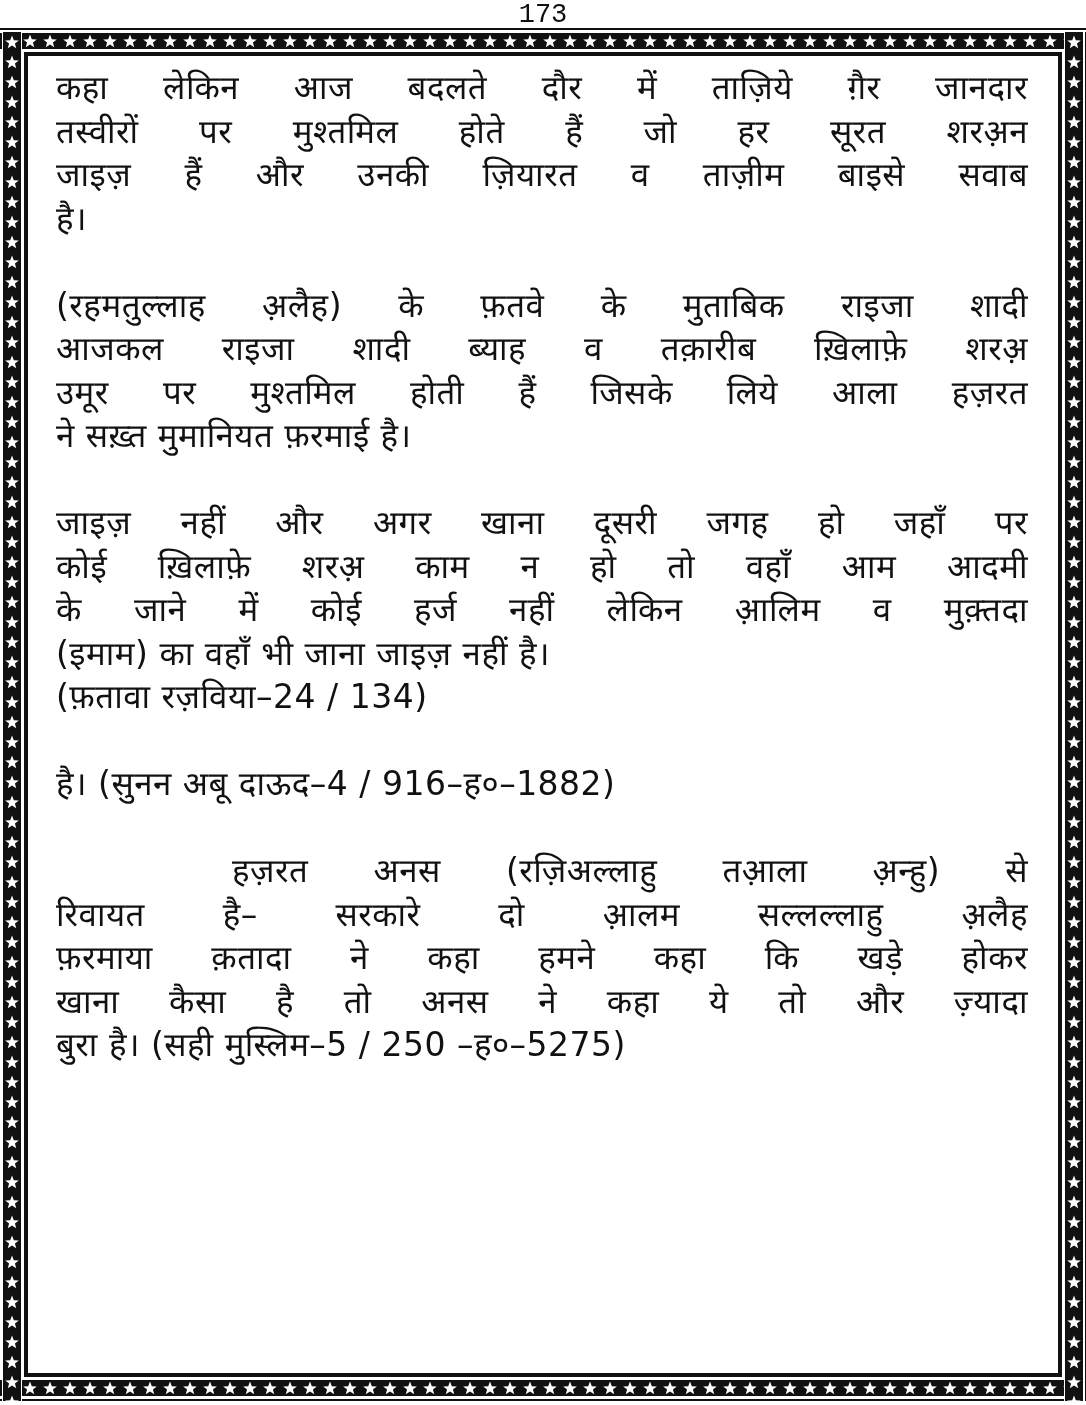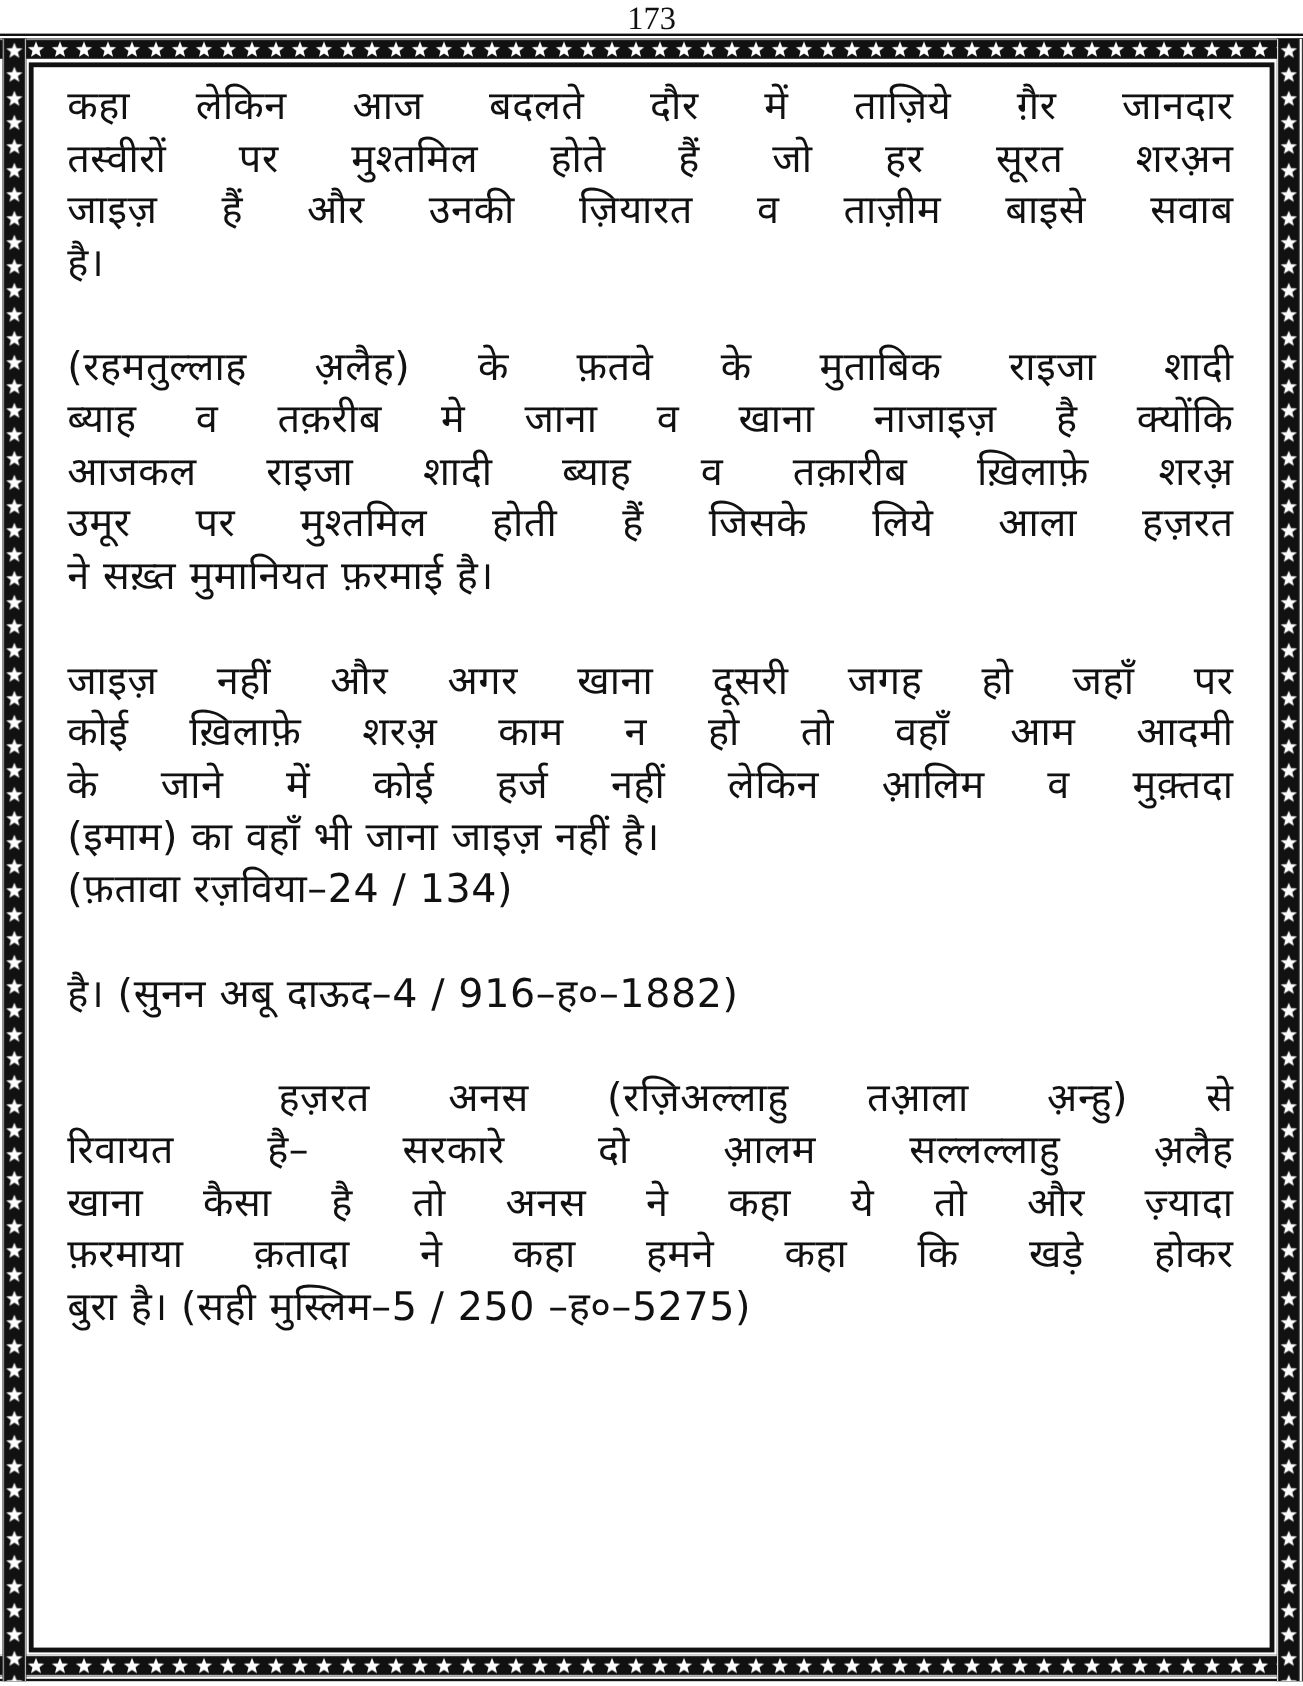--- a/index.html
+++ b/index.html
@@ -14,21 +14,21 @@
       overflow: hidden;
       font-family: "DejaVu Sans", "Liberation Sans", sans-serif;
       color: #111111;
     }
     .page-number {
       position: absolute;
       top: 0;
       left: 0;
       width: 1086px;
       text-align: center;
-      font-family: Liberation Serif, serif;
+      font-family: Liberation Mono, monospace;
       font-size: 27px;
       line-height: 30px;
       color: #111;
     }
     
     .frame {
       position: absolute;
       left: 0;
       top: 28px;
       width: 1086px;
@@ -135,21 +135,20 @@
     <span class="line">कहा लेकिन आज बदलते दौर में ताज़िये ग़ैर जानदार</span>
     <span class="line">तस्वीरों पर मुश्तमिल होते हैं जो हर सूरत शरअ़न</span>
     <span class="line">जाइज़ हैं और उनकी ज़ियारत व ताज़ीम बाइसे सवाब</span>
     <span class="line last">है।</span>
   </div>
 
   <div class="gap"></div>
 
   <div class="para">
     <span class="line">(रहमतुल्लाह अ़लैह) के फ़तवे के मुताबिक राइजा शादी</span>
-    <span class="line">ब्याह व तक़रीब मे जाना व खाना नाजाइज़ है क्योंकि</span>
     <span class="line">आजकल राइजा शादी ब्याह व तक़ारीब ख़िलाफ़े शरअ़</span>
     <span class="line">उमूर पर मुश्तमिल होती हैं जिसके लिये आला हज़रत</span>
     <span class="line last">ने सख़्त मुमानियत फ़रमाई है।</span>
   </div>
 
   <div class="gap"></div>
 
   <div class="para">
     <span class="line">जाइज़ नहीं और अगर खाना दूसरी जगह हो जहाँ पर</span>
     <span class="line">कोई ख़िलाफ़े शरअ़ काम न हो तो वहाँ आम आदमी</span>
@@ -162,18 +161,18 @@
 
   <div class="para">
     <span class="line last">है। (सुनन अबू दाऊद–4 / 916–ह०–1882)</span>
   </div>
 
   <div class="gap"></div>
 
   <div class="para">
     <span class="line indent2">हज़रत अनस (रज़िअल्लाहु तआ़ला अ़न्हु) से</span>
     <span class="line">रिवायत है– सरकारे दो आ़लम सल्लल्लाहु अ़लैह</span>
+    <span class="line">फ़रमाया क़तादा ने कहा हमने कहा कि खड़े होकर</span>
     <span class="line">खाना कैसा है तो अनस ने कहा ये तो और ज़्यादा</span>
-    <span class="line">फ़रमाया क़तादा ने कहा हमने कहा कि खड़े होकर</span>
     <span class="line last">बुरा है। (सही मुस्लिम–5 / 250 –ह०–5275)</span>
   </div>
 
 </div>
 
 </body></html>

